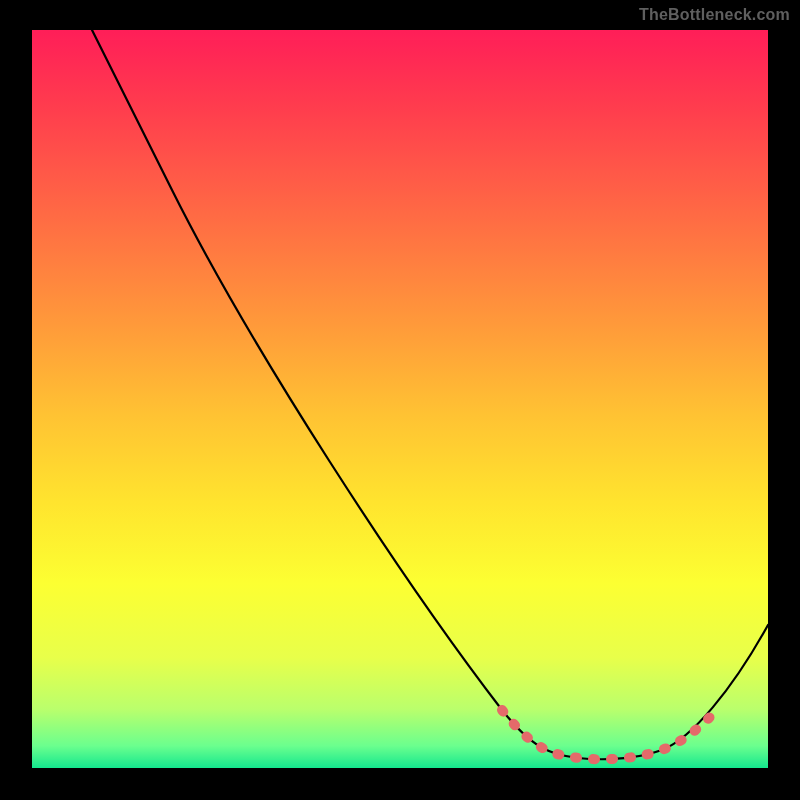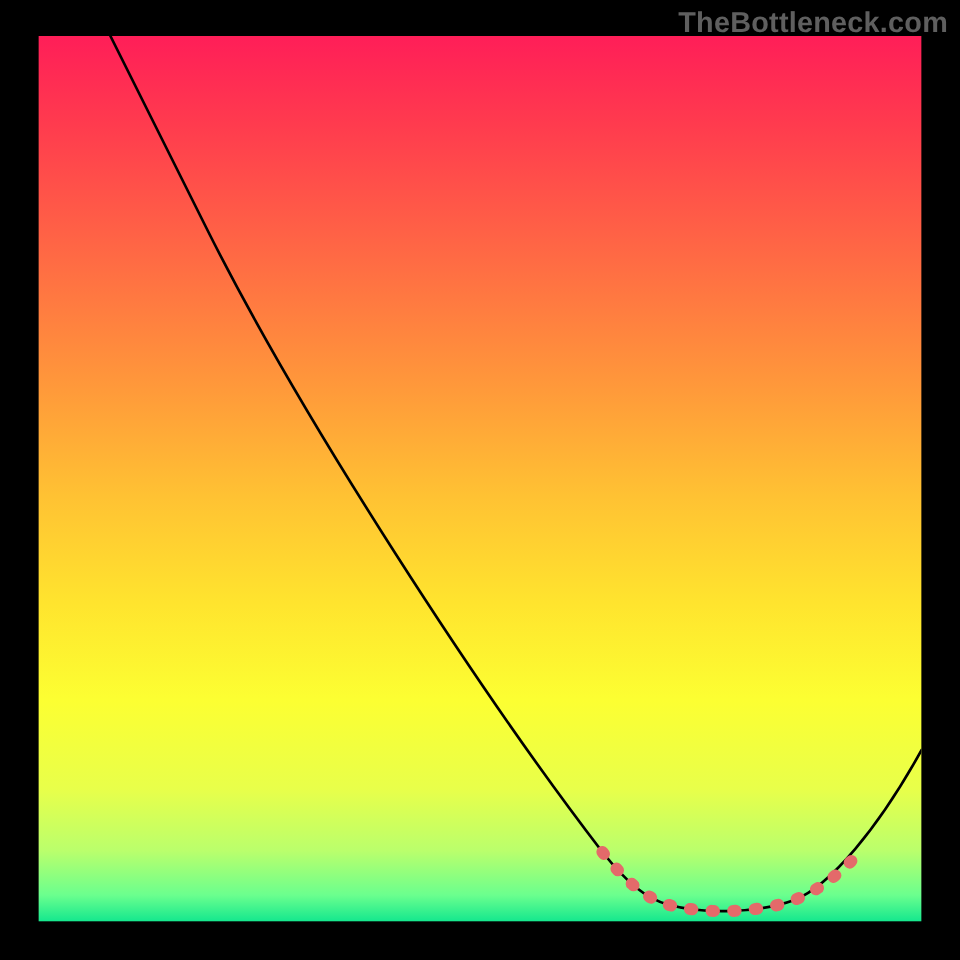--- a/index.html
+++ b/index.html
@@ -8,21 +8,21 @@
     position: relative;
     width: 800px;
     height: 800px;
     background: #000;
   }
   .watermark {
     position: absolute;
     top: 6px;
     right: 10px;
     font-family: Arial, Helvetica, sans-serif;
-    font-size: 24px;
+    font-size: 16px;
     font-weight: 600;
     color: #5f5f5f;
     letter-spacing: 0.2px;
   }
   .plot-area {
     position: absolute;
     left: 32px;
     top: 30px;
     width: 736px;
     height: 738px;

